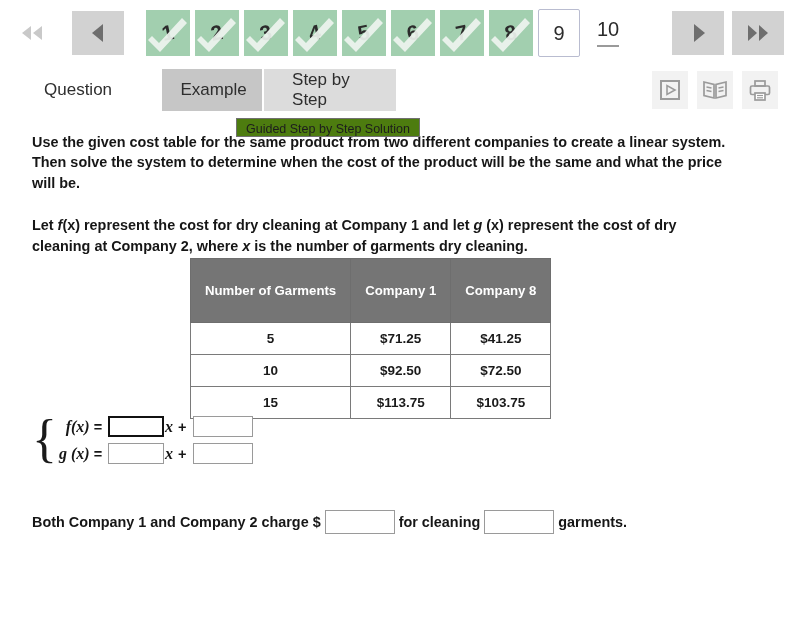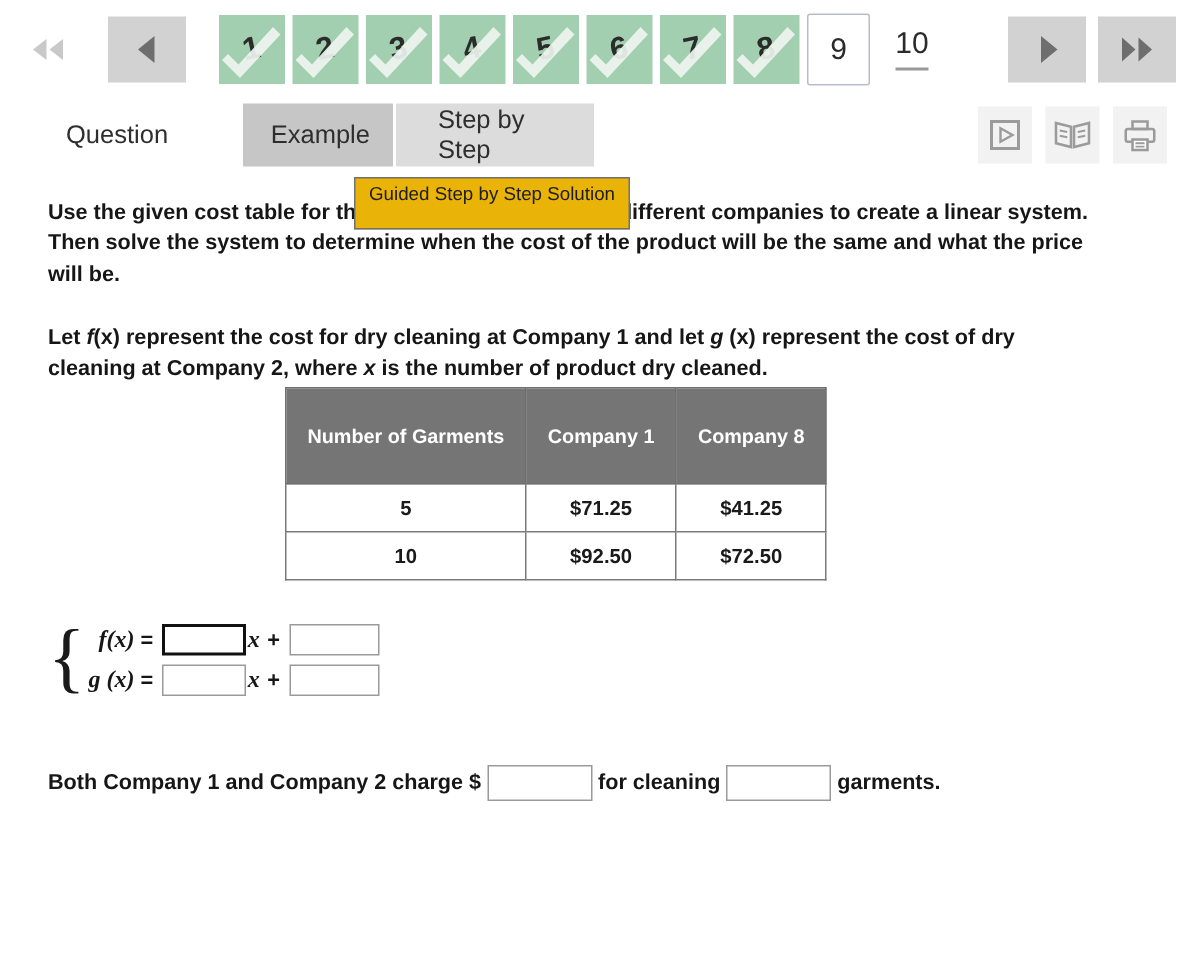--- a/index.html
+++ b/index.html
@@ -151,25 +151,25 @@
     align-items: center;
     justify-content: center;
     flex: none;
   }
 
   
   #tooltip {
     position: absolute;
     left: 236px;
     top: 118px;
-    background: #eab308;
+    background: #4d7c0f;
     border: 1px solid #707070;
     font-size: 12.5px;
     color: #1d1d1d;
-    padding: 3px 9px 16px;
+    padding: 3px 9px 0;
     z-index: 50;
     white-space: nowrap;
   }
 
   
   #content {
     position: absolute;
     left: 0;
     top: 128px;
     width: 668px;
@@ -446,41 +446,46 @@
   </div>
 
 </div>
 
 <div id="tooltip">Guided Step by Step Solution</div>
 
 <div id="content">
 
   <p class="para" id="para-intro">Use the given cost table for the same product from two different companies to create a linear system. Then solve the system to determine when the cost of the product will be the same and what the price will be.</p>
 
-  <p class="para" id="para-define"><span>Let </span><span class="italic">f</span><span>(x)</span><span> represent the cost for dry cleaning at Company 1 and let </span><span class="italic">g</span><span> (x)</span><span> represent the cost of dry cleaning at Company 2, where </span><span class="italic">x</span><span> is the number of product dry cleaned.</span></p>
+  <p class="para" id="para-define"><span>Let </span><span class="italic">f</span><span>(x)</span><span> represent the cost for dry cleaning at Company 1 and let </span><span class="italic">g</span><span> (x)</span><span> represent the cost of dry cleaning at Company 2, where </span><span class="italic">x</span><span> is the number of garments dry cleaning.</span></p>
 
   <table id="cost-table">
     <thead>
       <tr>
         <th>Number of Garments</th>
         <th>Company 1</th>
         <th>Company 8</th>
       </tr>
     </thead>
     <tbody>
       <tr>
         <td>5</td>
         <td>$71.25</td>
         <td>$41.25</td>
       </tr>
       <tr>
         <td>10</td>
         <td>$92.50</td>
         <td>$72.50</td>
       </tr>
+      <tr>
+        <td>15</td>
+        <td>$113.75</td>
+        <td>$103.75</td>
+      </tr>
     </tbody>
   </table>
 
   <div id="system-block">
     <div id="brace">{</div>
     <div id="eq-rows">
 
       <div class="eq-row">
         <span class="eq-label"><span class="italic">f</span><span>(x)</span></span>
         <span class="eq-plus">=</span>

